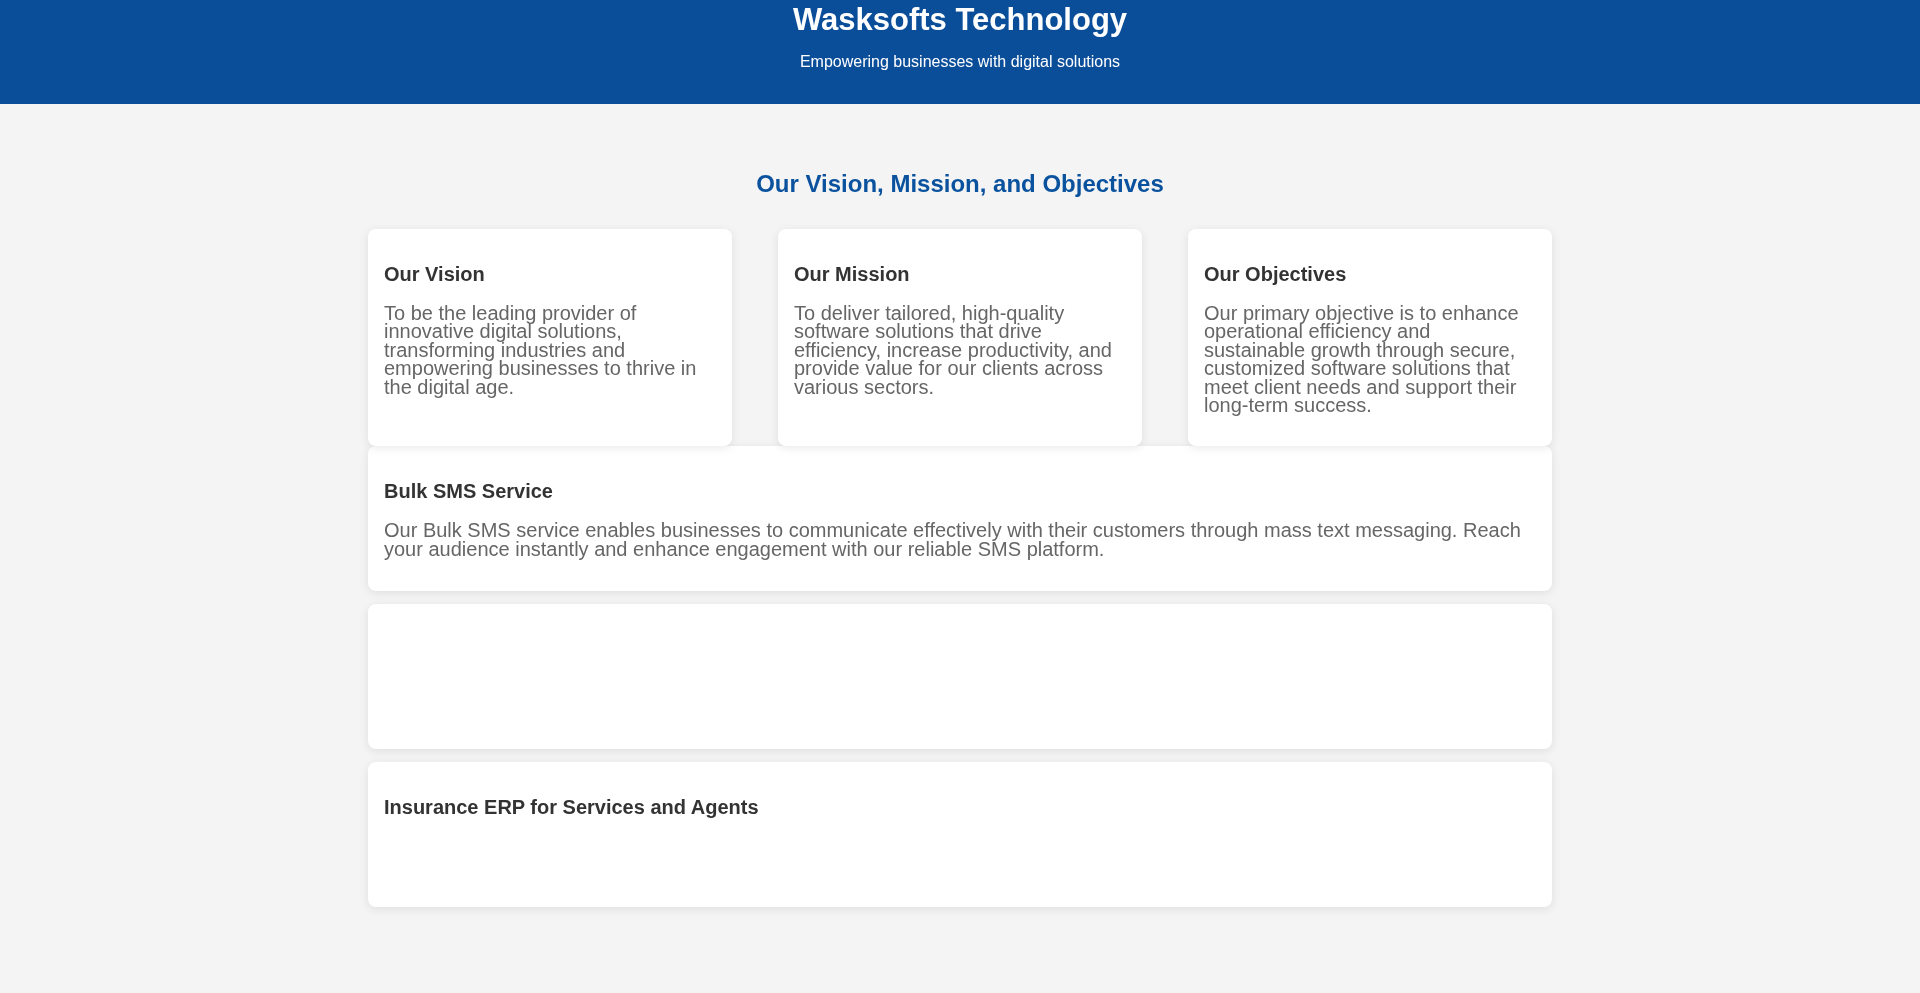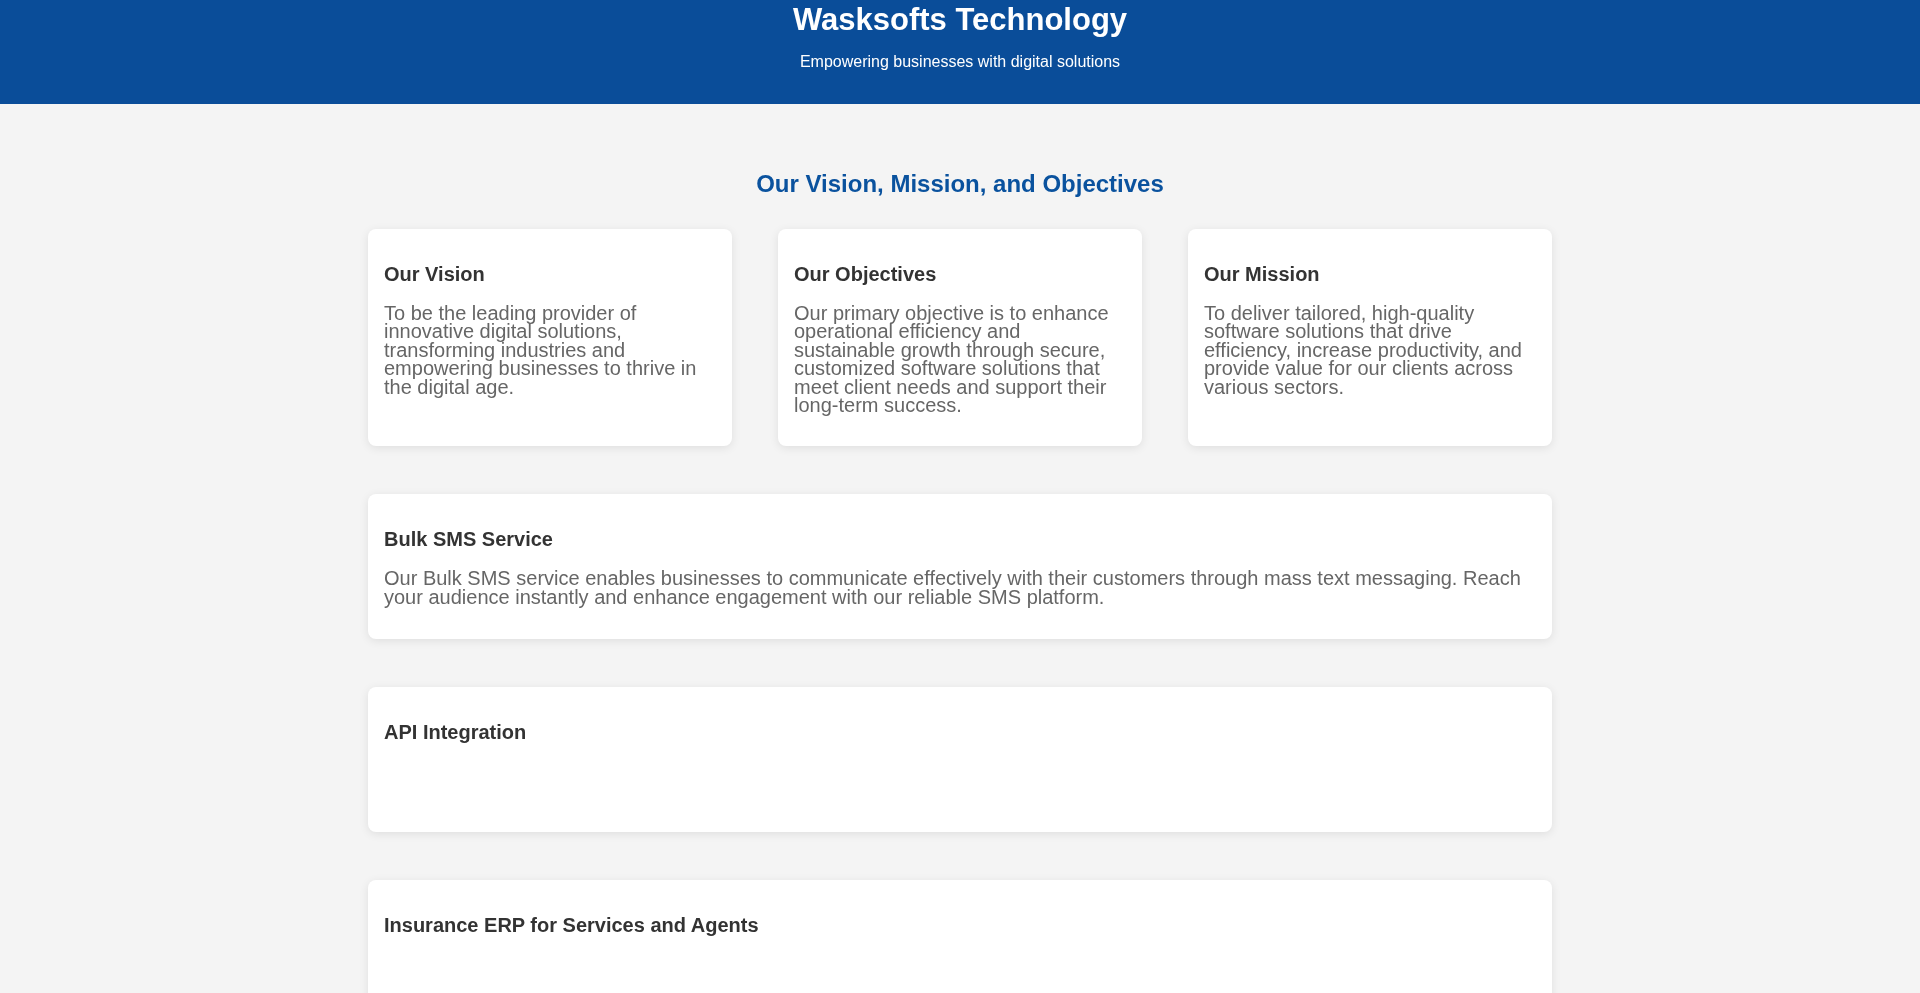--- a/index.html
+++ b/index.html
@@ -70,59 +70,57 @@
   .card p {
     font-size: 20px;
     line-height: 18.4px;
     color: var(--body-text-color, #666666);
     margin: 16px 0;
   }
 
   .service-card {
     margin-bottom: 13px;
     min-height: 145px;
-    margin-top: 48px;
   }
 </style>
 </head>
 <body>
 
 <header class="site-header">
   <h1>Wasksofts Technology</h1>
   <p class="tagline">Empowering businesses with digital solutions</p>
 </header>
 
 <main>
 
   <section class="section-vm">
     <h2 class="section-title">Our Vision, Mission, and Objectives</h2>
     <div class="container cards-row">
       <div class="card">
         <h3>Our Vision</h3>
         <p>To be the leading provider of innovative digital solutions, transforming industries and empowering businesses to thrive in the digital age.</p>
       </div>
       <div class="card">
+        <h3>Our Mission</h3>
+        <p>To deliver tailored, high-quality software solutions that drive efficiency, increase productivity, and provide value for our clients across various sectors.</p>
+      </div>
+      <div class="card">
         <h3>Our Objectives</h3>
         <p>Our primary objective is to enhance operational efficiency and sustainable growth through secure, customized software solutions that meet client needs and support their long-term success.</p>
-      </div>
-      <div class="card">
-        <h3>Our Mission</h3>
-        <p>To deliver tailored, high-quality software solutions that drive efficiency, increase productivity, and provide value for our clients across various sectors.</p>
       </div>
     </div>
   </section>
 
   <section class="section-sv">
     <div class="container">
       <div class="card service-card">
         <h3>Bulk SMS Service</h3>
         <p>Our Bulk SMS service enables businesses to communicate effectively with their customers through mass text messaging. Reach your audience instantly and enhance engagement with our reliable SMS platform.</p>
       </div>
       <div class="card service-card">
-        <h3>API Integration</h3>
       </div>
       <div class="card service-card">
         <h3>Insurance ERP for Services and Agents</h3>
       </div>
     </div>
   </section>
 
 </main>
 
 </body></html>

